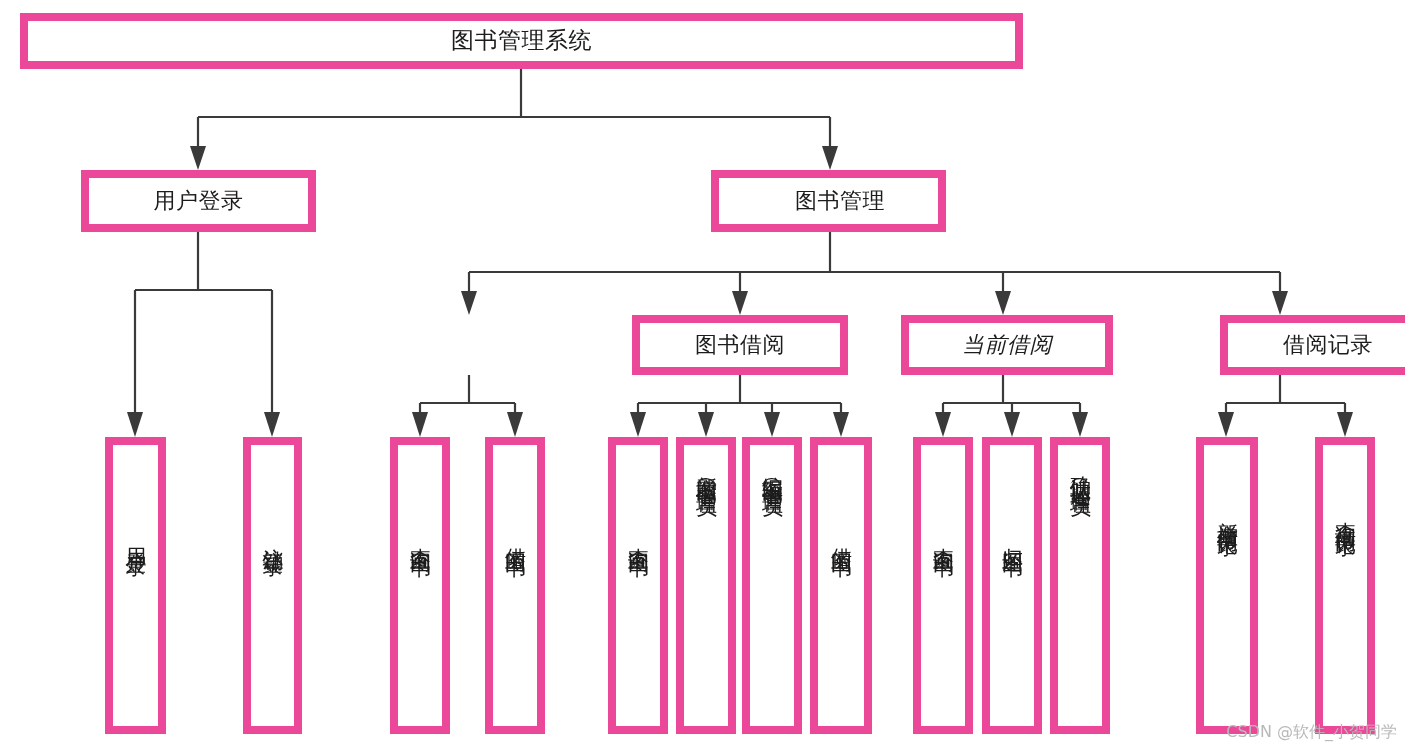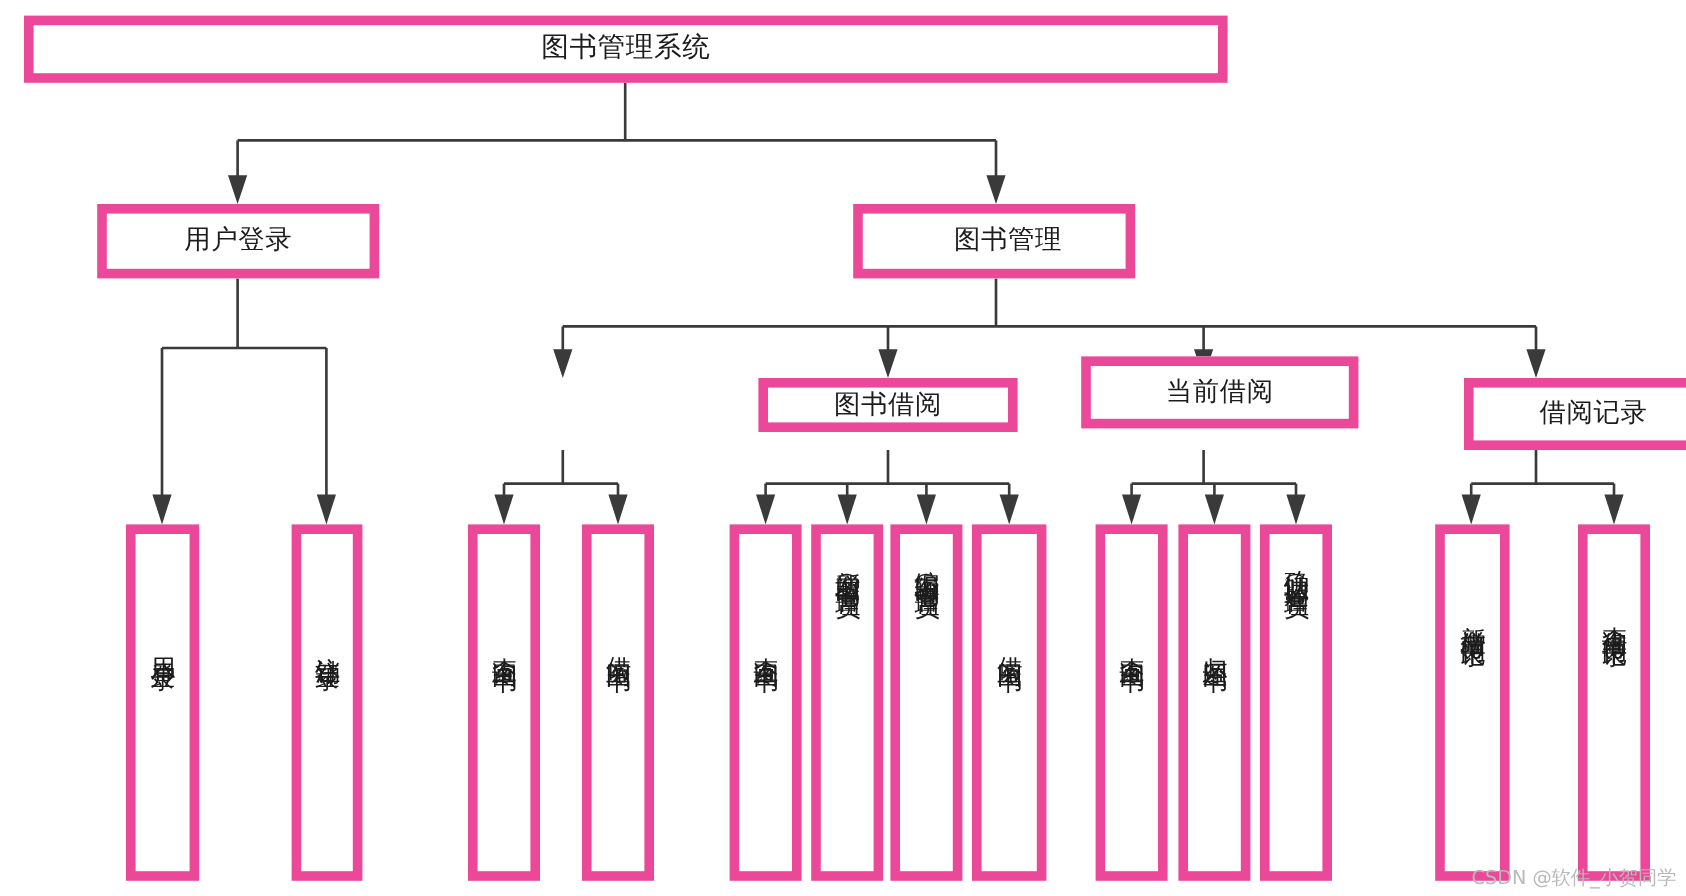--- a/index.html
+++ b/index.html
@@ -157,24 +157,24 @@
     <span class="node-label">图书管理系统</span>
   </div>
 
   <div class="node h-node" style="left:81px; top:170px; width:235px; height:62px;">
     <span class="node-label">用户登录</span>
   </div>
   <div class="node h-node" style="left:711px; top:170px; width:235px; height:62px;padding-left:23px;">
     <span class="node-label">图书管理</span>
   </div>
 
-  <div class="node h-node" style="left:632px; top:315px; width:216px; height:45px;">
+  <div class="node h-node" style="left:632px; top:315px; width:216px; height:60px;">
     <span class="node-label">图书借阅</span>
   </div>
-  <div class="node h-node" style="left:901px; top:297px; width:231px; height:60px;">
+  <div class="node h-node" style="left:901px; top:315px; width:212px; height:60px;font-style:italic;">
     <span class="node-label">当前借阅</span>
   </div>
   <div class="node h-node" style="left:1172px; top:315px; width:216px; height:60px;margin-left:48px;">
     <span class="node-label">借阅记录</span>
   </div>
 
   <div class="node v-node pad-low" style="left:105px; top:437px; width:61px; height:297px;">
     <span class="node-label">用户登录</span>
   </div>
   <div class="node v-node pad-low" style="left:243px; top:437px; width:59px; height:297px;">

